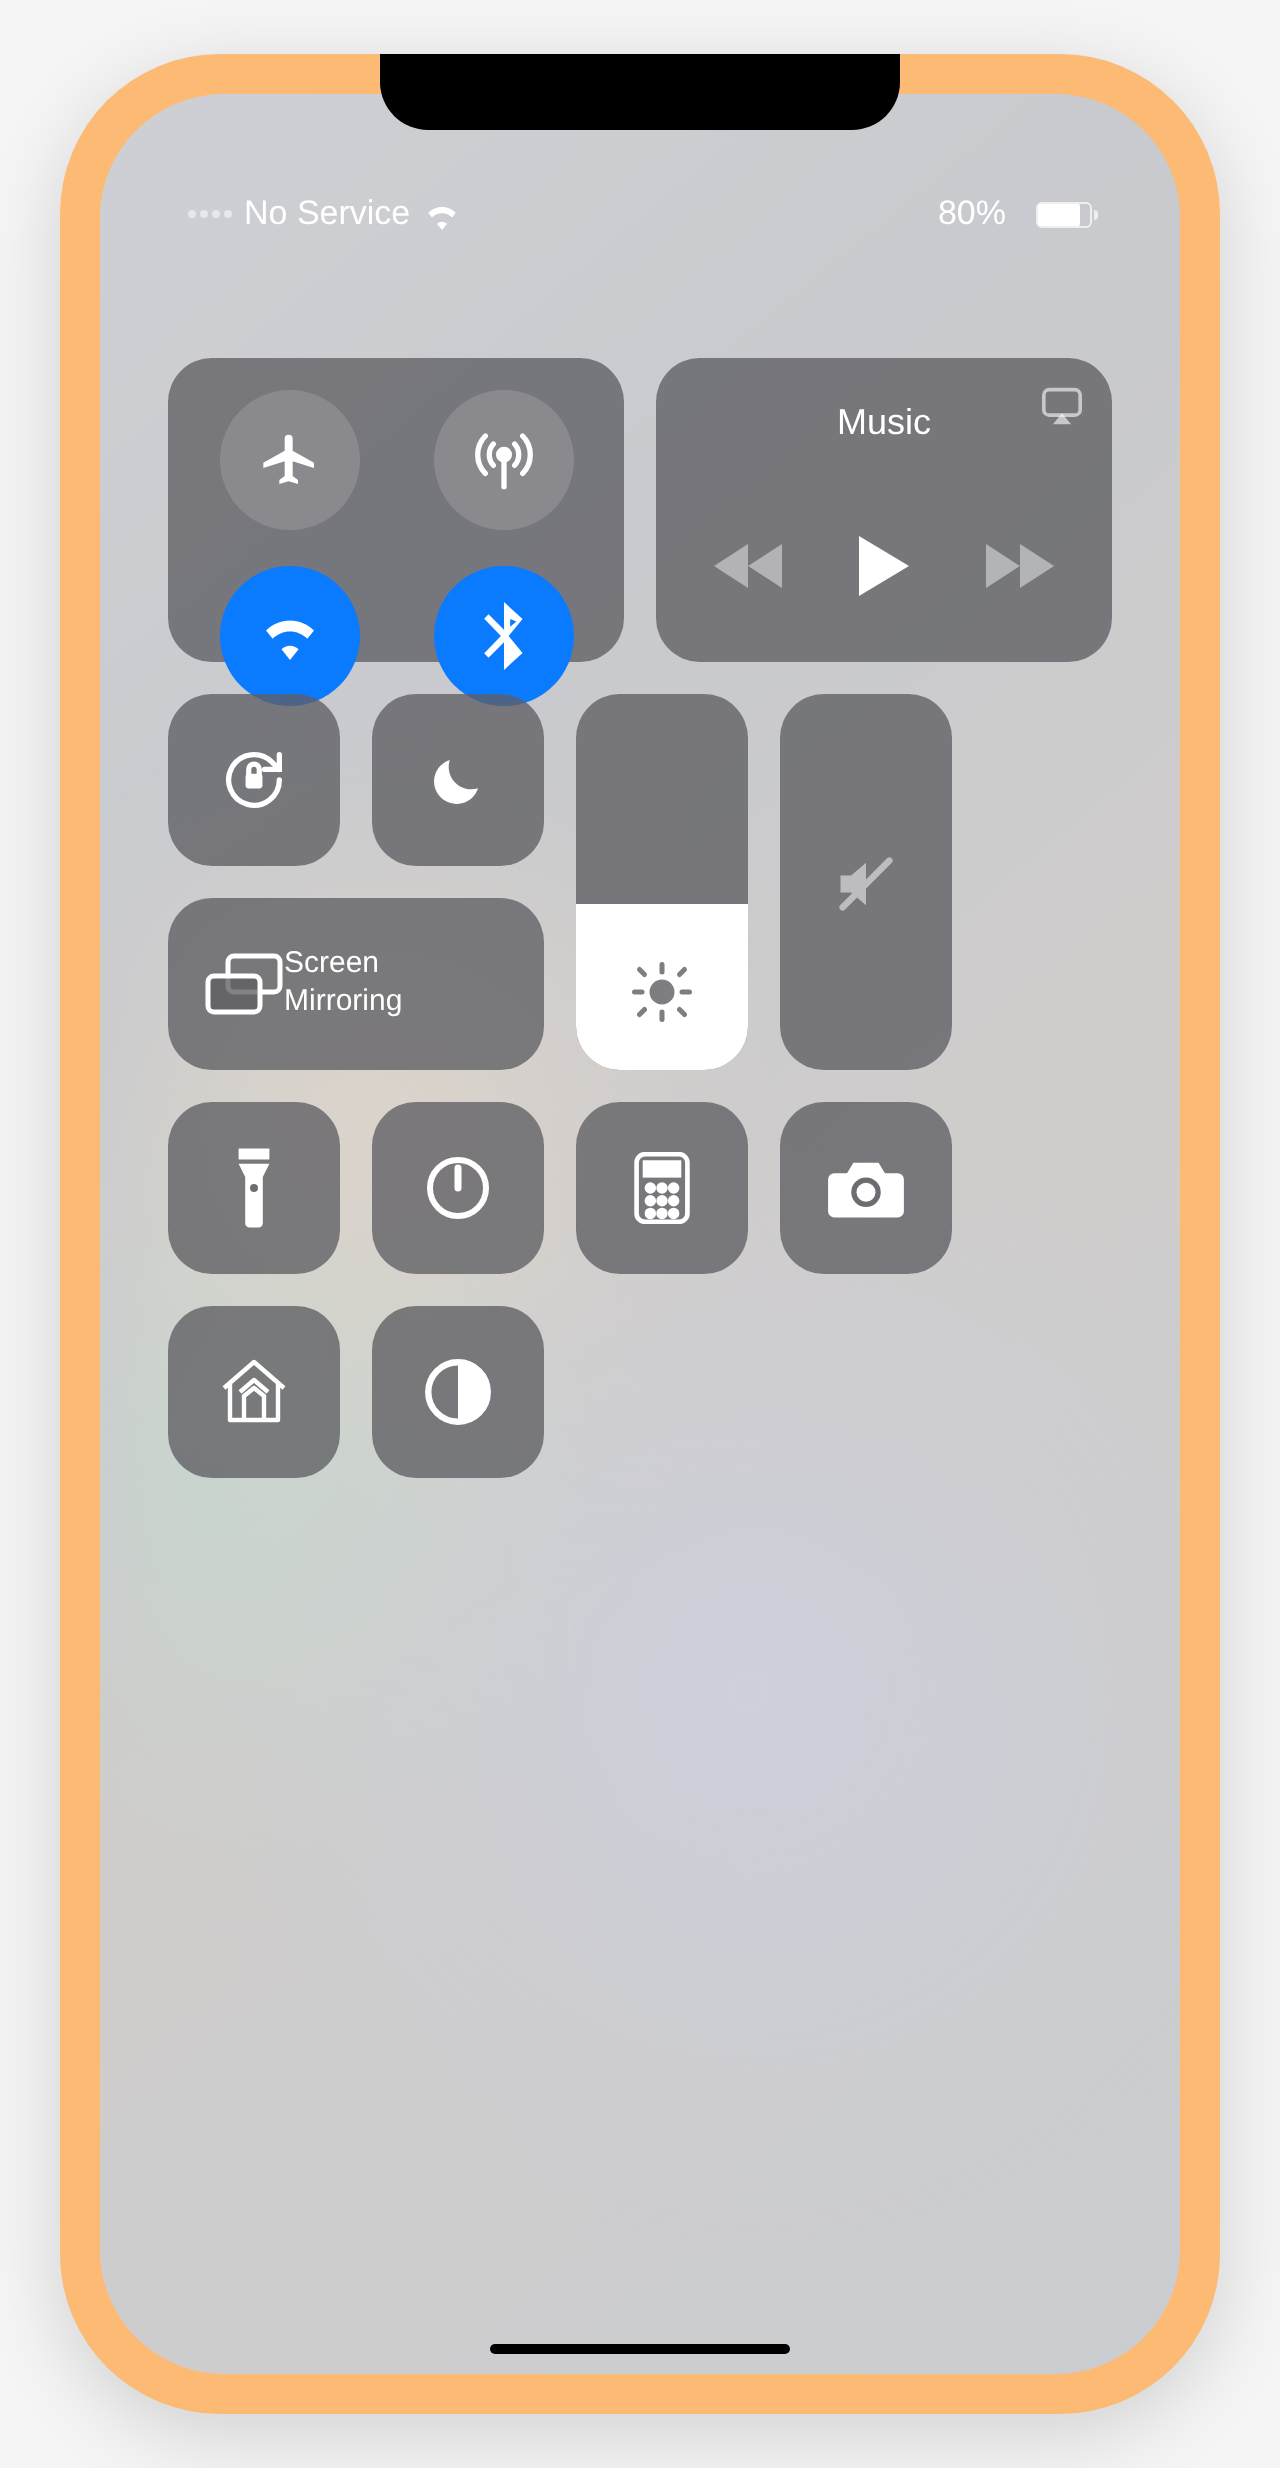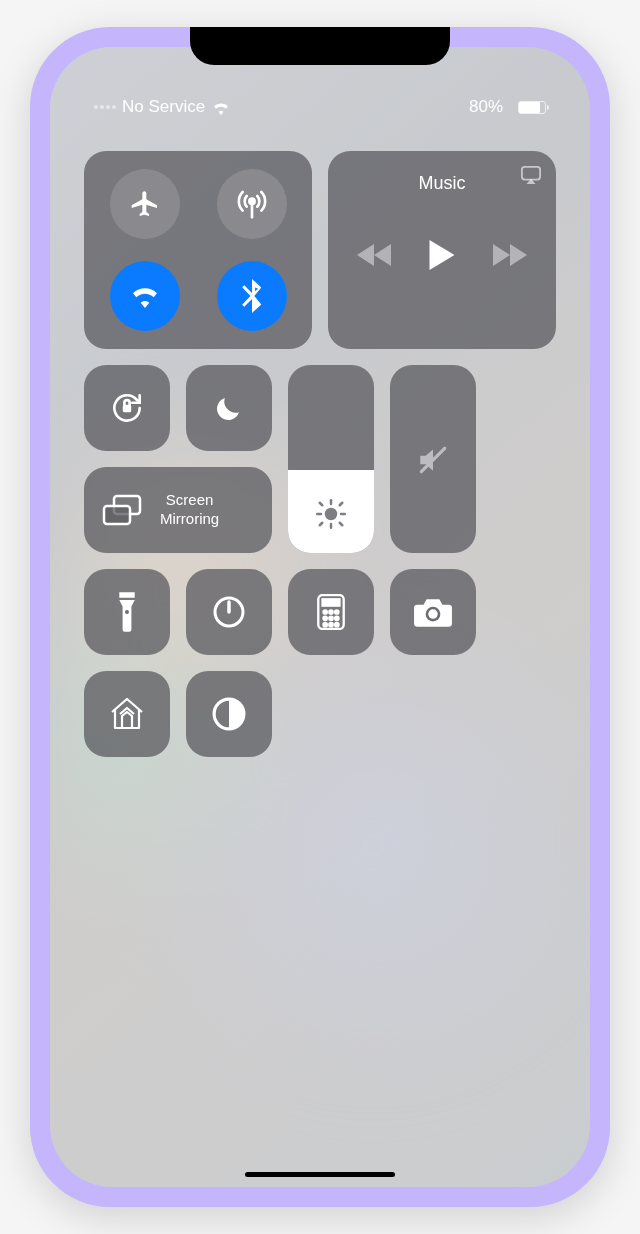--- a/index.html
+++ b/index.html
@@ -8,21 +8,21 @@
     height: 1234px;
     background: #f5f5f5;
     font-family: -apple-system, "Helvetica Neue", Arial, sans-serif;
     display: flex;
     align-items: center;
     justify-content: center;
   }
   .phone {
     width: 580px;
     height: 1180px;
-    background: #c4b5fd;
+    background: #fdba74;
     border-radius: 80px;
     padding: 20px;
     box-shadow: 0 10px 40px rgba(0,0,0,0.15);
     position: relative;
   }
   .screen {
     width: 100%;
     height: 100%;
     border-radius: 62px;
     overflow: hidden;
@@ -84,22 +84,22 @@
     z-index: 5;
     padding: 34px 34px 0 34px;
   }
   .row { display:flex; gap:16px; margin-bottom:16px; }
   .tile {
     background: rgba(95,95,100,0.78);
     border-radius: 22px;
     position: relative;
   }
   .tile-sm { width: 86px; height: 86px; display:flex; align-items:center; justify-content:center; }
-  .tile-w2 { width: 188px; height: 86px; display:flex; align-items:center; justify-content:flex-start; padding: 0 18px; gap:18px;text-align:center; }
-  .tile-big { width: 228px; height: 198px; padding:16px; }
+  .tile-w2 { width: 188px; height: 86px; display:flex; align-items:center; justify-content:flex-start; padding: 0 18px; gap:0; }
+  .tile-big { width: 228px; height: 152px; padding:16px;margin-top:28px; }
   .tile-tall { width: 86px; height: 188px; position:relative; overflow:hidden; }
   .connectivity {
     display:grid; grid-template-columns: 1fr 1fr; grid-template-rows: 1fr 1fr;
     gap: 18px; align-items:center; justify-items:center;
   }
   .cbtn {
     width: 70px; height: 70px; border-radius: 50%;
     display:flex; align-items:center; justify-content:center;
   }
   .cbtn-off { background: rgba(150,150,155,0.6); }

